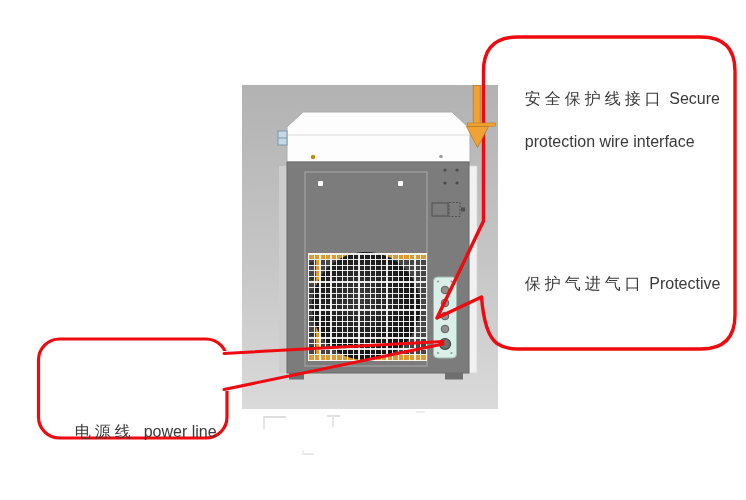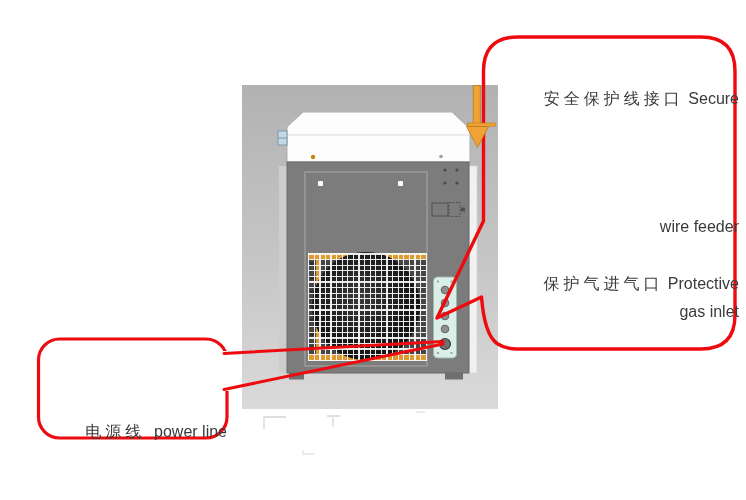--- a/index.html
+++ b/index.html
@@ -1,18 +1,18 @@
 <!DOCTYPE html>
 <html><head>
 <meta charset="utf-8">
 <style>
   html,body{margin:0;padding:0;background:#ffffff;}
   #stage{
     position:relative;width:746px;height:500px;background:#ffffff;overflow:hidden;
-    font-family:"Liberation Sans", sans-serif;color:#3a3a3a;text-align:right;
+    font-family:"Liberation Sans", sans-serif;color:#3a3a3a;
   }
   .abs{position:absolute;}
   
   #backdrop{left:242px;top:85px;width:256px;height:324px;
     background:linear-gradient(to bottom,#b2b2b2 0%,#c6c6c6 55%,#dadada 100%);z-index:1;}
   
   #machine-svg{left:0;top:0;z-index:2;}
   #overlay-svg{left:0;top:0;z-index:5;}
   
   .gr{z-index:3;}
@@ -122,27 +122,24 @@
     <g>
       <rect x="473.2" y="85.5" width="7" height="39" fill="#f0a334" stroke="#bb7a1e" stroke-width="0.8"></rect>
       <rect x="467.5" y="123" width="28" height="3.2" fill="#f0a334" stroke="#bb7a1e" stroke-width="0.6"></rect>
       <polygon points="466.5,126.5 488.5,126.5 477.5,147.5" fill="#f0a334" stroke="#bb7a1e" stroke-width="0.8"></polygon>
     </g>
   </svg>
 
   <div class="abs txt bub-line" id="bub-0">
     <span class="zh">安全保护线接口</span><span> Secure</span>
   </div>
-  <div class="abs txt bub-line" id="bub-3">
-    <span class="zh"></span><span>wire feeder</span>
+  <div class="abs txt bub-line" id="bub-1">
+    <span class="zh"></span><span>protection wire interface</span>
   </div>
   <div class="abs txt bub-line" id="bub-4">
     <span class="zh">保护气进气口</span><span> Protective</span>
-  </div>
-  <div class="abs txt bub-line" id="bub-5">
-    <span class="zh"></span><span>gas inlet</span>
   </div>
 
   <div class="abs txt" id="power-label">
     <span class="zh">电源线</span><span>  power line</span>
   </div>
 
 </div>
 
 </body></html>

